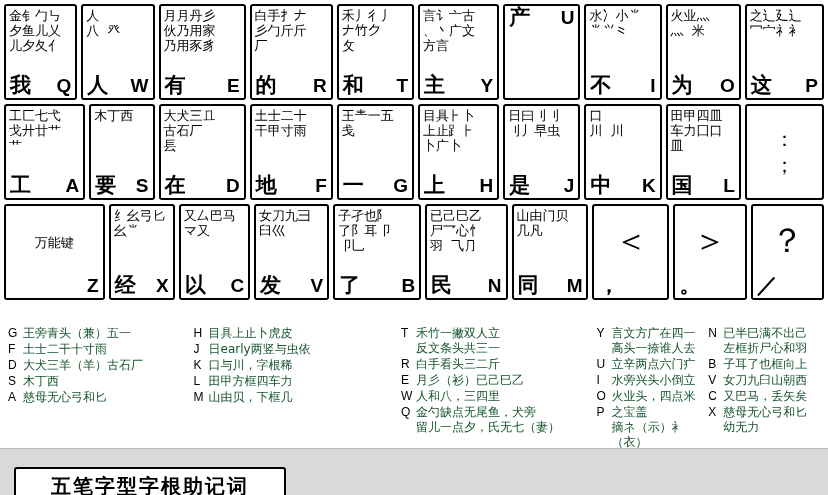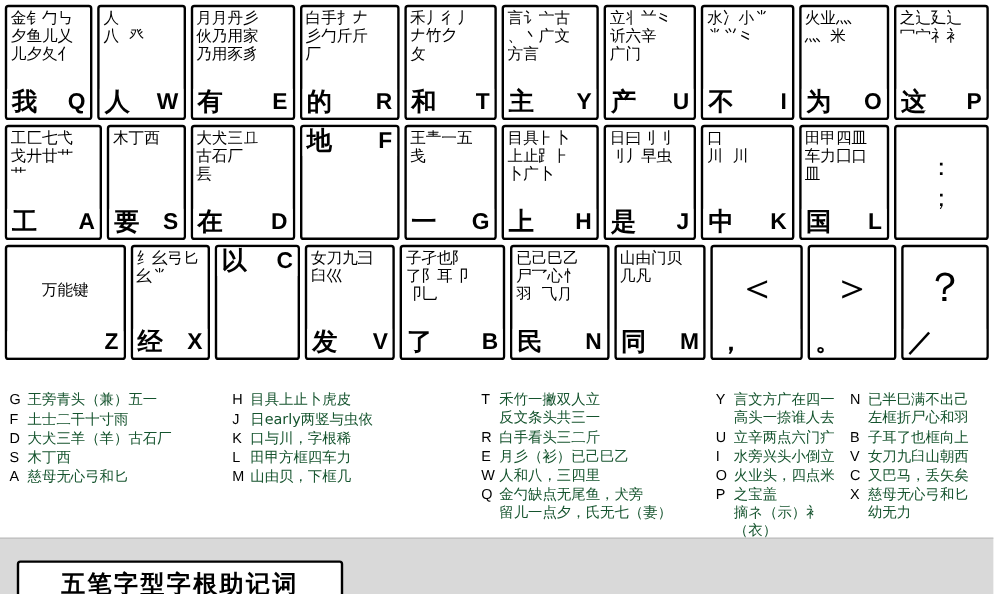--- a/index.html
+++ b/index.html
@@ -233,23 +233,20 @@
       <div class="key" style="width:82px">
         <div class="radicals">言讠亠古
 、丶广文
 方言</div>
         <div class="footer">
           <span class="cnchar">主</span>
           <span class="latin">Y</span>
         </div>
       </div>
       <div class="key" style="width:78px">
-        <div class="radicals">立丬䒑⺀
-䜣六辛
-广门</div>
         <div class="footer">
           <span class="cnchar">产</span>
           <span class="latin">U</span>
         </div>
       </div>
       <div class="key" style="width:78px">
         <div class="radicals">水冫小⺌
 ⺌⺍⺀</div>
         <div class="footer">
           <span class="cnchar">不</span>
@@ -296,20 +293,23 @@
       <div class="key" style="width:88px">
         <div class="radicals">大犬三𠀃
 古石厂
 镸</div>
         <div class="footer">
           <span class="cnchar">在</span>
           <span class="latin">D</span>
         </div>
       </div>
       <div class="key" style="width:84px">
+        <div class="radicals">土士二十
+干甲寸雨
+</div>
         <div class="footer">
           <span class="cnchar">地</span>
           <span class="latin">F</span>
         </div>
       </div>
       <div class="key" style="width:78px">
         <div class="radicals">王龶一五
 戋
 </div>
         <div class="footer">
@@ -370,20 +370,22 @@
       </div>
       <div class="key" style="width:72px">
         <div class="radicals">纟幺弓匕
 幺⺌</div>
         <div class="footer">
           <span class="cnchar">经</span>
           <span class="latin">X</span>
         </div>
       </div>
       <div class="key" style="width:78px">
+        <div class="radicals">又厶巴马
+マ又</div>
         <div class="footer">
           <span class="cnchar">以</span>
           <span class="latin">C</span>
         </div>
       </div>
       <div class="key" style="width:82px">
         <div class="radicals">女刀九彐
 臼巛</div>
         <div class="footer">
           <span class="cnchar">发</span>

